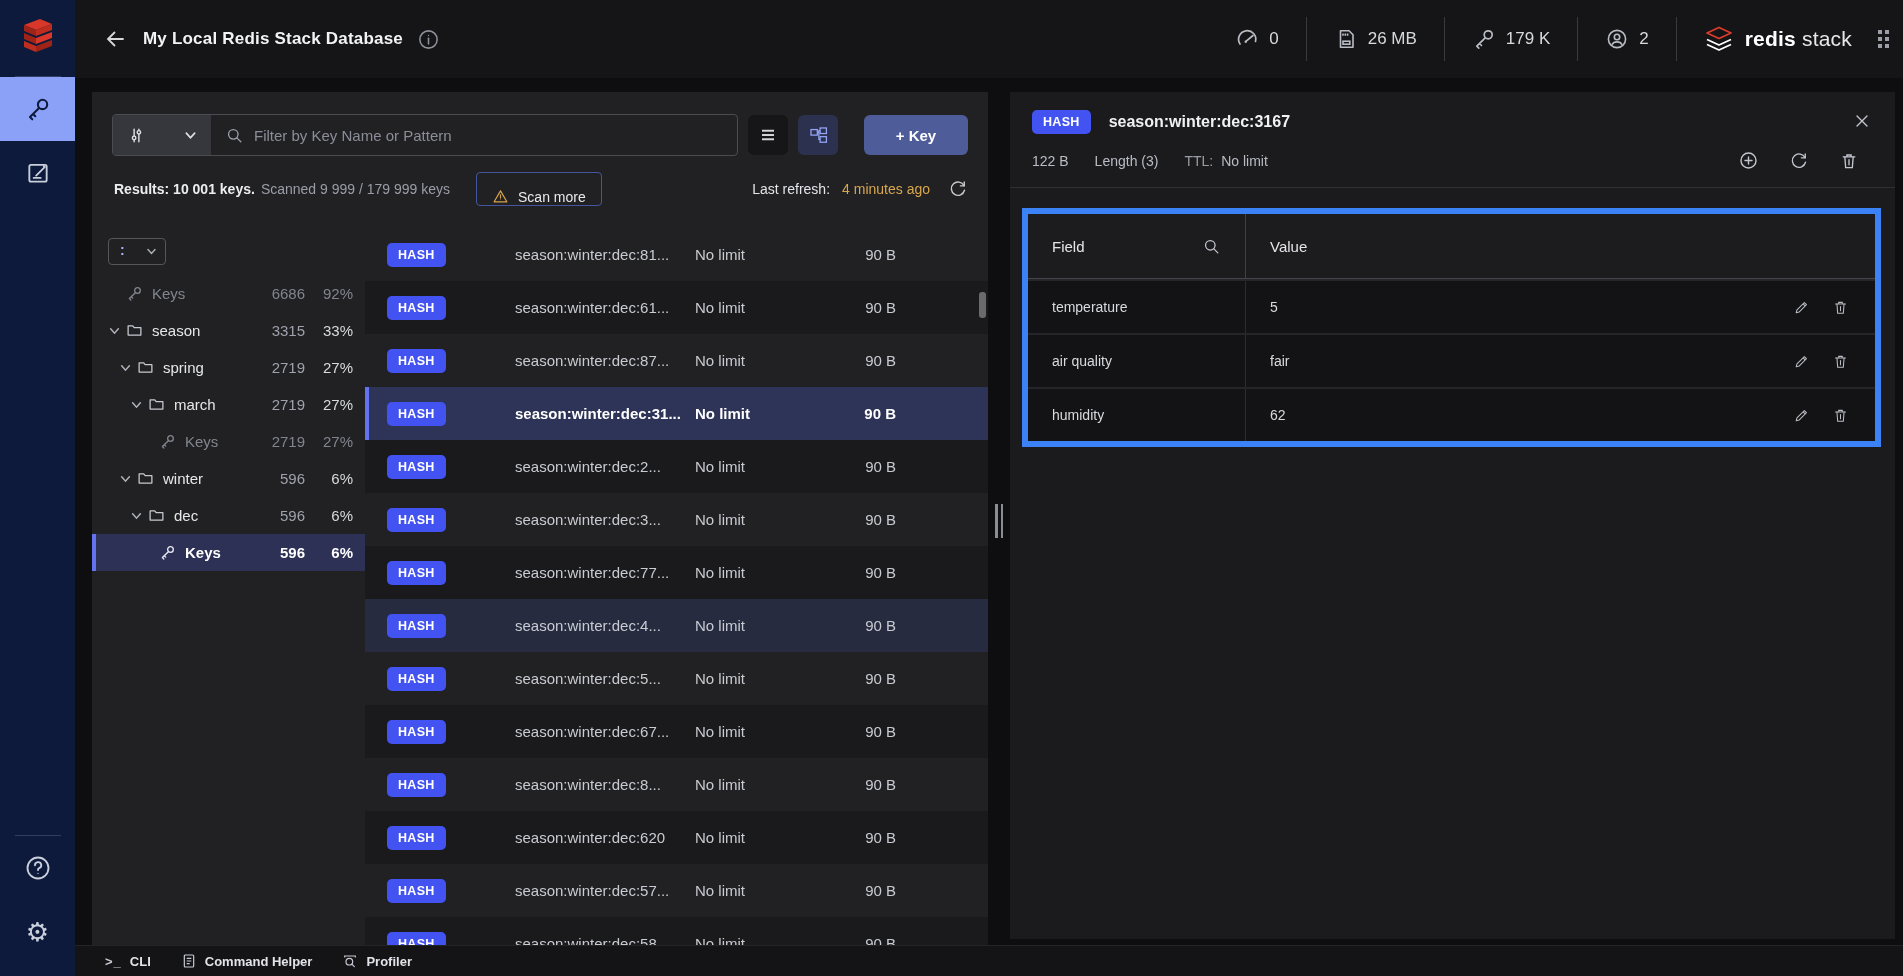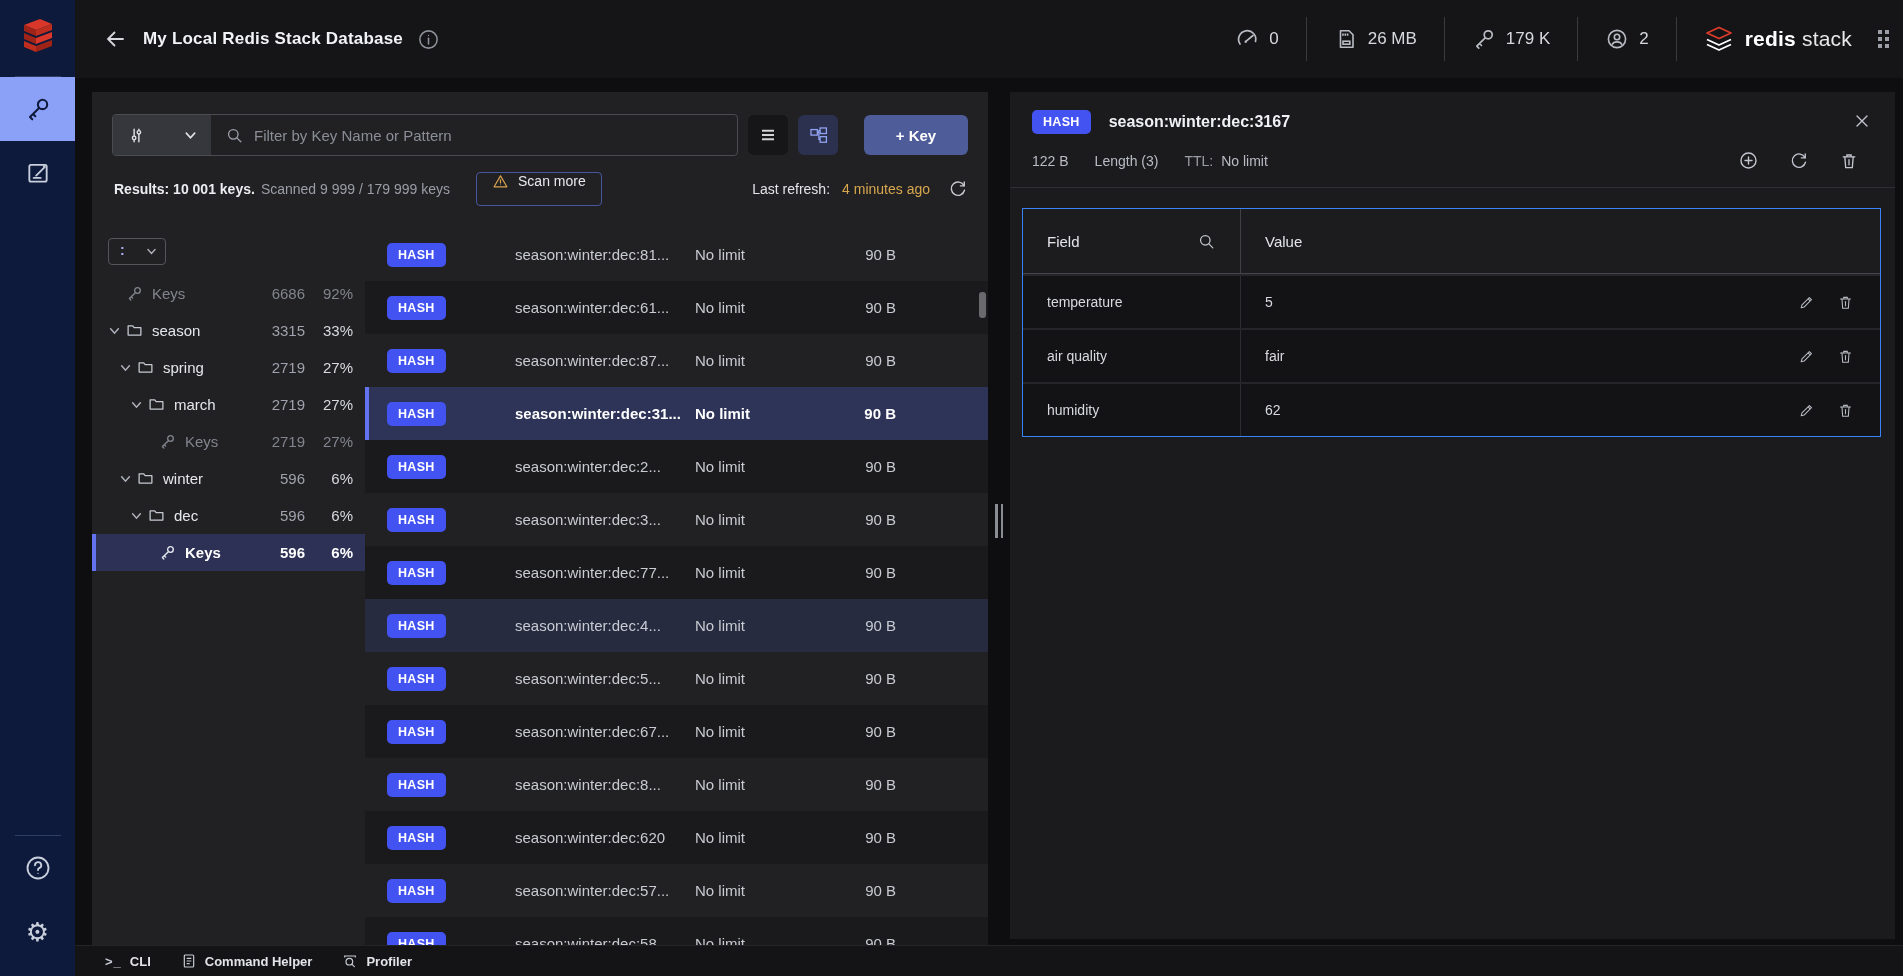--- a/index.html
+++ b/index.html
@@ -42,21 +42,21 @@
   .f-type { width:98px; background:#36373c; display:flex; align-items:center; justify-content:space-between; padding:0 14px; color:#dfe1e6; cursor:pointer; }
   .f-search { flex:1; display:flex; align-items:center; background:transparent; padding:0 14px; gap:10px; }
   .f-search input { background:transparent; border:0; outline:0; color:#d9dbe0; font-size:15px; flex:1; font-family:"Liberation Sans",sans-serif; }
   .f-search input::placeholder { color:#8b8e98; }
   .view-btn { width:40px; height:40px; border-radius:6px; display:flex; align-items:center; justify-content:center; margin-left:10px; cursor:pointer; color:#d8d8d8; background:#161618; }
   .view-btn.tree-active { background:#2c3150; color:#93a5f5; }
   .addkey-btn { margin-left:26px; width:104px; height:40px; border-radius:6px; background:#4e5c99; color:#fff; font-size:15px; font-weight:700; display:flex; align-items:center; justify-content:center; cursor:pointer; }
   .results-row { display:flex; align-items:center; padding:16px 20px 0 22px; font-size:14px; }
   .res-bold { font-weight:700; color:#ecedf1; }
   .res-gray { color:#9b9ea8; margin-left:6px; }
-  .scanmore-btn { margin-left:26px; height:34px; border:1px solid #46569e; border-radius:4px; display:flex; align-items:flex-start; gap:9px; padding:0 15px; color:#e8e9ee; cursor:pointer; background:transparent; font-size:14px; }
+  .scanmore-btn { margin-left:26px; height:34px; border:1px solid #46569e; border-radius:4px; display:flex; align-items:flex-end; gap:9px; padding:0 15px; color:#e8e9ee; cursor:pointer; background:transparent; font-size:14px; }
   .refresh-wrap { margin-left:auto; display:flex; align-items:center; gap:8px; }
   .lr-label { color:#e3e4e9; }
   .lr-value { color:#d8a74f; margin-left:4px; }
   .refresh-btn { margin-left:10px; color:#c8cad0; cursor:pointer; }
   .browser-body { position:absolute; left:0; right:0; top:136px; bottom:0; display:flex; }
 
   
   .tree { width:273px; flex:none; padding-top:8px; position:relative; }
   .delim-select { margin:2px 0 10px 16px; width:58px; height:27px; border:1px solid #55565c; border-radius:4px; display:flex; align-items:center; justify-content:space-between; padding:0 8px 0 11px; cursor:pointer; }
   .delim-val { color:#aab4f8; font-size:14px; font-weight:700; line-height:1; margin-top:-3px; }
@@ -98,21 +98,21 @@
   .d-row1 { display:flex; align-items:center; }
   .d-name { font-size:16px; font-weight:700; color:#f0f1f4; margin-left:18px; }
   .d-close { position:absolute; right:16px; top:12px; width:34px; height:34px; display:flex; align-items:center; justify-content:center; color:#c3c6cf; cursor:pointer; }
   .d-row2 { display:flex; align-items:center; margin-top:16px; font-size:14px; color:#b9bcc5; }
   .d-sep { width:26px; }
   .d-ttl-label { color:#9a9da6; margin-right:8px; }
   .d-actions { margin-left:auto; display:flex; align-items:center; gap:30px; padding-right:14px; color:#c3c6cf; }
   .d-actions .abtn { cursor:pointer; }
 
   
-  .fv-table { margin:20px 14px 0 12px; border:1px solid #3b82f6; }
+  .fv-table { margin:20px 14px 0 12px; border:6px solid #3b82f6; }
   .fv-hrow { display:grid; grid-template-columns:218px 1fr; background:#1c1c1e; border-bottom:1px solid #45464c; }
   .fv-hcell { height:64px; display:flex; align-items:center; padding:0 24px; font-size:15px; color:#e4e5ea; }
   .fv-hcell.first { border-right:1px solid #404147; justify-content:space-between; }
   .fv-hcell .hsearch { color:#c3c6cf; cursor:pointer; }
   .fv-brow { display:grid; grid-template-columns:218px 1fr; background:#131315; border-top:2px solid #26262a; }
   .fv-brow:first-of-type { border-top:0; }
   .fv-cell { height:52px; display:flex; align-items:center; padding:0 24px; font-size:14px; color:#d9dadf; }
   .fv-cell.first { border-right:1px solid #2c2d32; }
   .fv-cell.val { position:relative; padding-right:120px; }
   .row-actions { position:absolute; right:26px; top:0; bottom:0; display:flex; align-items:center; gap:22px; color:#b9bcc4; }

